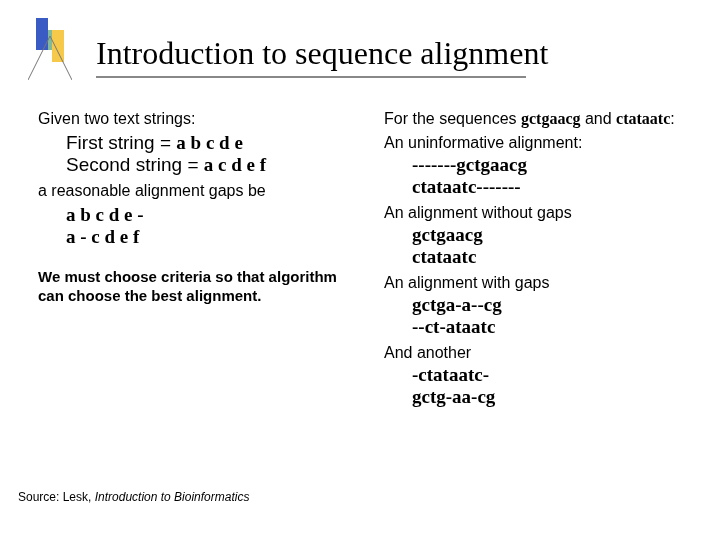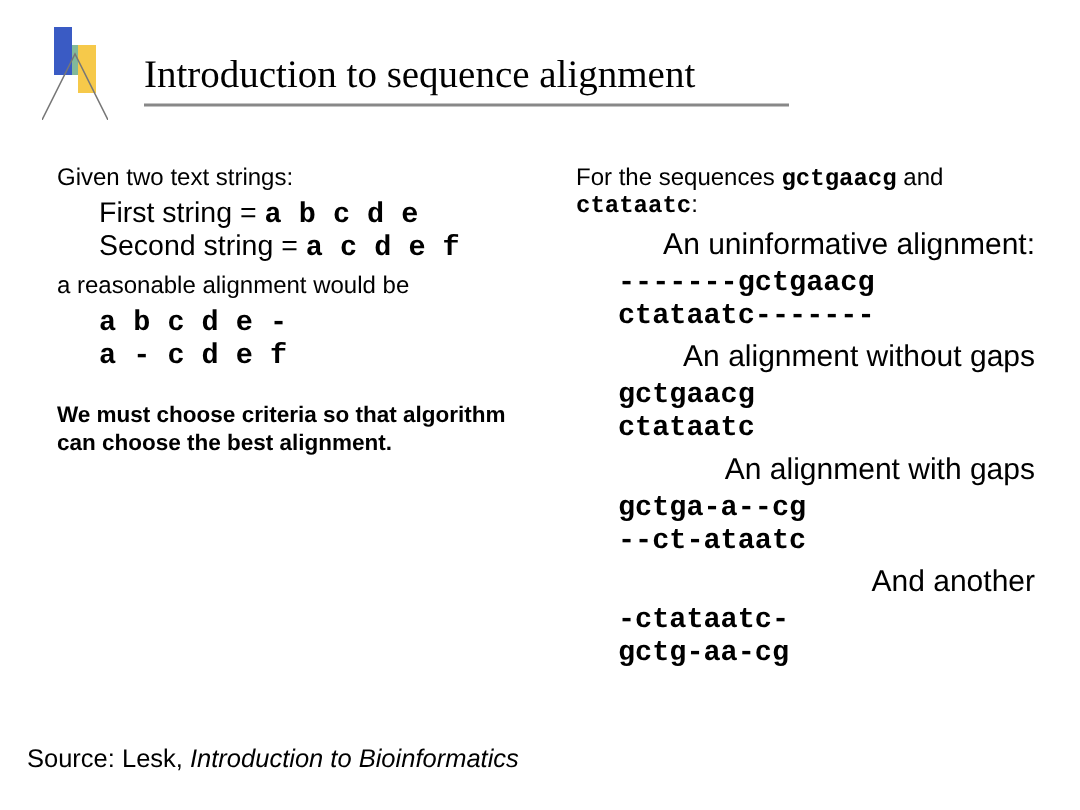--- a/index.html
+++ b/index.html
@@ -19,21 +19,21 @@
     height: 62px;
   }
   .title-wrap {
     position: absolute;
     left: 96px;
     top: 35px;
     right: 40px;
   }
   .title {
     font-family: "Times New Roman", serif;
-    font-size: 26px;
+    font-size: 32px;
     color: #000;
     padding-bottom: 2px;
   }
   .title-underline {
     height: 2px;
     width: 430px;
     background: #888;
     margin-top: 2px;
   }
   .content {
@@ -45,47 +45,46 @@
     gap: 40px;
   }
   .col {
     flex: 1;
   }
   .stmt {
     font-size: 16px;
     margin-bottom: 4px;
   }
   .stmt-tight {
-    font-size: 20px;
+    font-size: 16px;
     margin-bottom: 2px;
-    text-align: right;
   }
   .indent {
     margin-left: 28px;
   }
   .codeline {
     font-size: 19px;
   }
   .mono {
-    font-family: Liberation Mono, monospace;
+    font-family: Liberation Serif, serif;
     font-weight: bold;
   }
   .emphasis {
     font-weight: bold;
     font-size: 15px;
     margin-top: 20px;
     line-height: 1.25;
   }
   .right-col .stmt, .right-col .stmt-tight { margin-bottom: 2px; }
   .block { margin-bottom: 6px; }
   .footer {
     position: absolute;
     left: 18px;
-    bottom: 24px;
-    font-size: 17px;
+    bottom: 36px;
+    font-size: 12px;
     color: #000;
     margin-top: 20px;
   }
   .footer .ital { font-style: italic; }
 </style>
 </head>
 <body>
 
 <div class="logo">
   <svg viewBox="0 0 44 62" width="44" height="62">
@@ -106,21 +105,21 @@
     <div class="block">
       <div class="stmt">Given two text strings:</div>
       <div class="indent codeline">
         <span>First string = </span><span class="mono">a b c d e</span>
       </div>
       <div class="indent codeline">
         <span>Second string = </span><span class="mono">a c d e f</span>
       </div>
     </div>
     <div class="block">
-      <div class="stmt">a reasonable alignment would be</div>
+      <div class="stmt">a reasonable alignment gaps be</div>
       <div class="indent codeline mono">a b c d e -</div>
       <div class="indent codeline mono">a - c d e f</div>
     </div>
     <div class="emphasis">We must choose criteria so that algorithm can choose the best alignment.</div>
   </div>
 
   <div class="col right-col">
     <div class="block">
       <div class="stmt">
         <span>For the sequences </span><span class="mono">gctgaacg</span><span> and </span><span class="mono">ctataatc</span><span>:</span>

